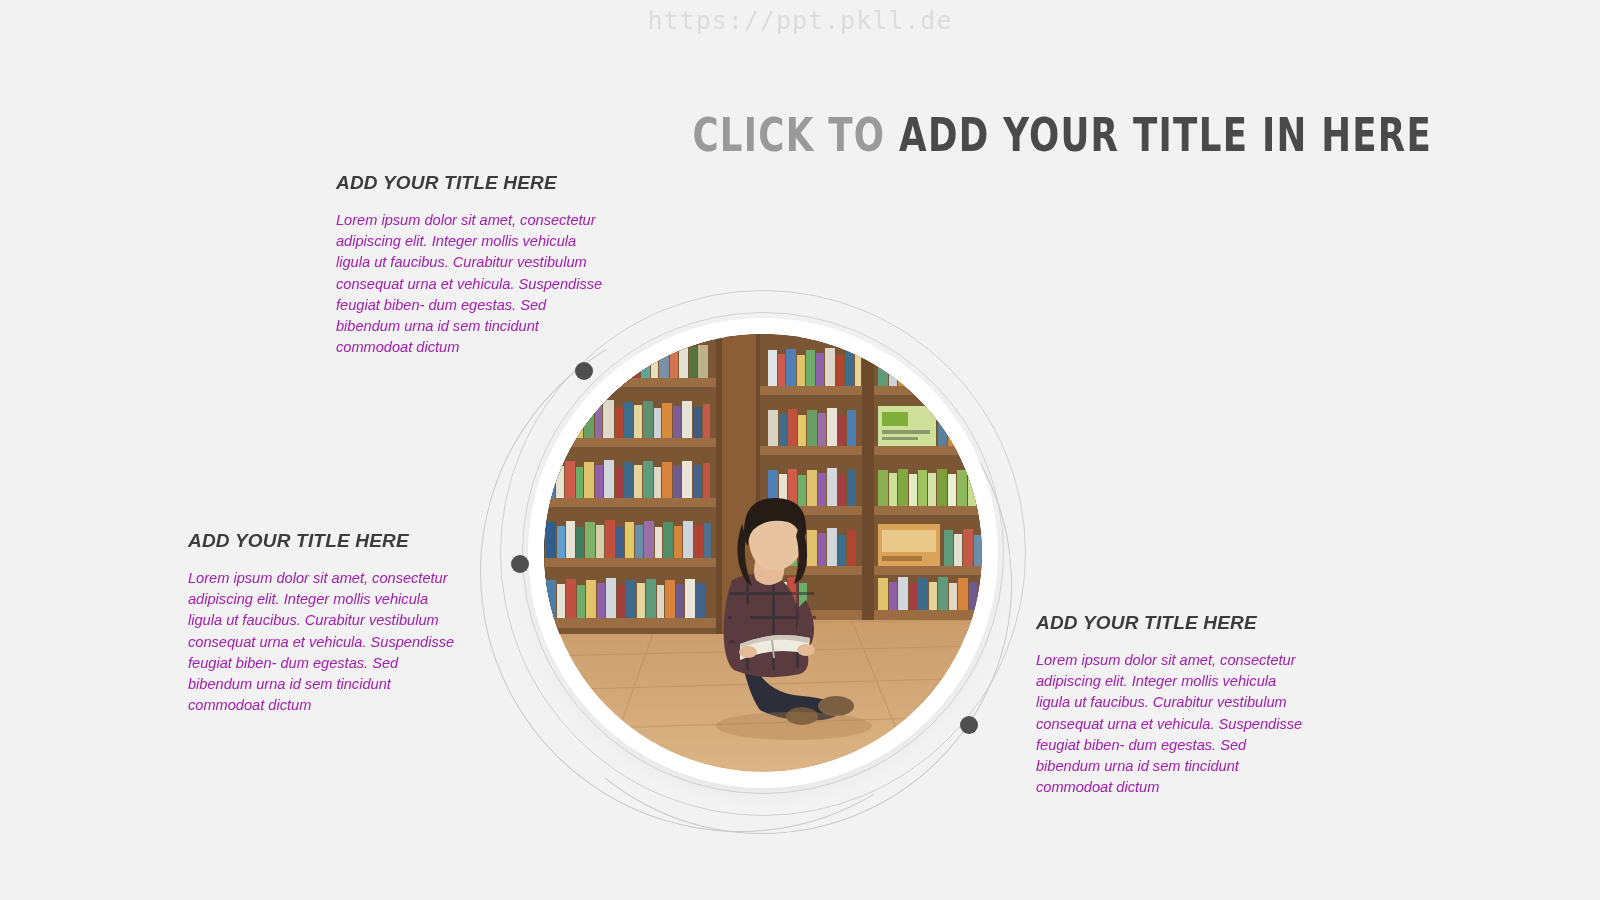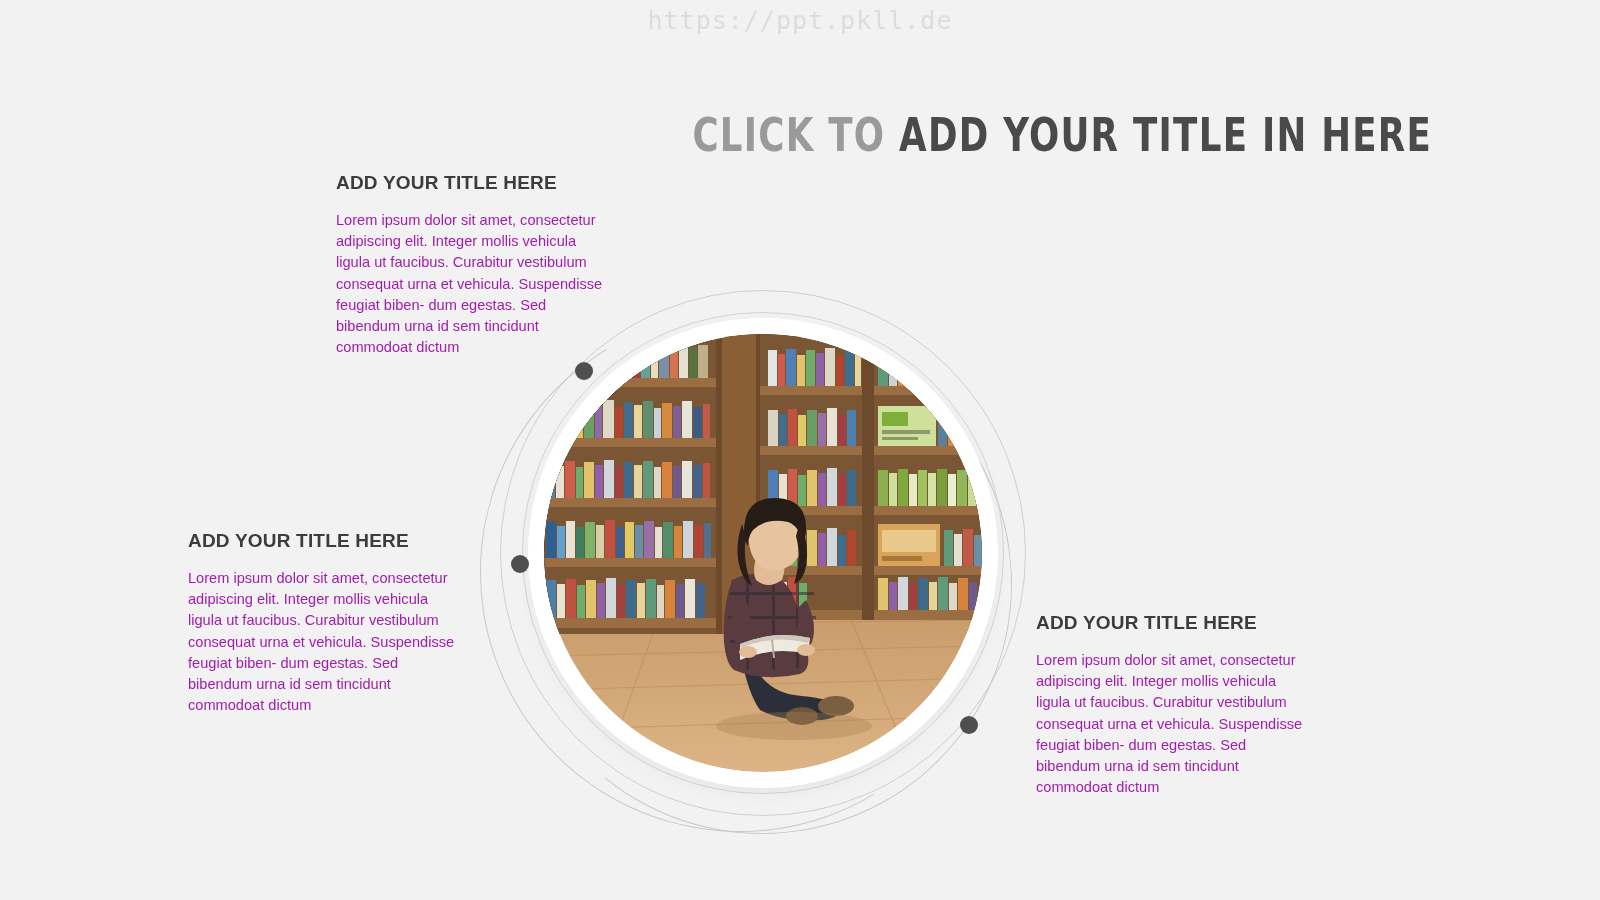--- a/index.html
+++ b/index.html
@@ -44,21 +44,21 @@
     font-weight: bold;
     letter-spacing: 1.5px;
     white-space: nowrap;
     transform: scaleX(0.86);
     transform-origin: right center;
   }
   .headline .light { color: #9a9a9a; }
   .headline .dark  { color: #4a4a4a; }
 
   
-  .block { position: absolute; }
+  .block { position: absolute; font-style: italic; }
   .block h3 {
     margin: 0 0 16px 0;
     font-size: 19px;
     font-weight: bold;
     color: #3c3c3c;
     letter-spacing: 0.2px;
   }
   .block p {
     margin: 0;
     font-size: 14.6px;

